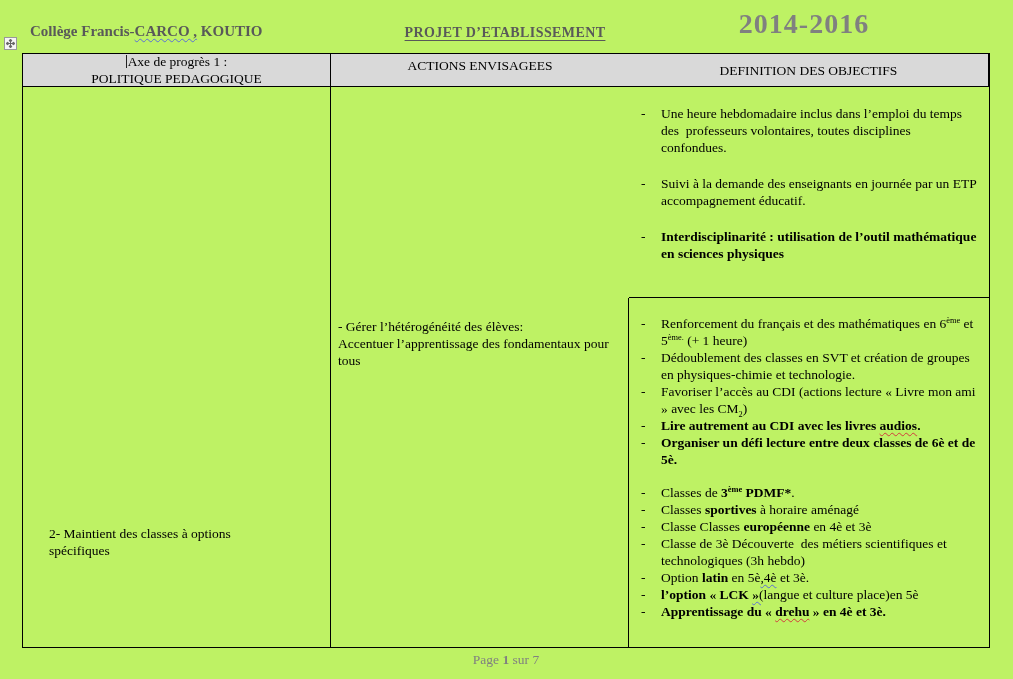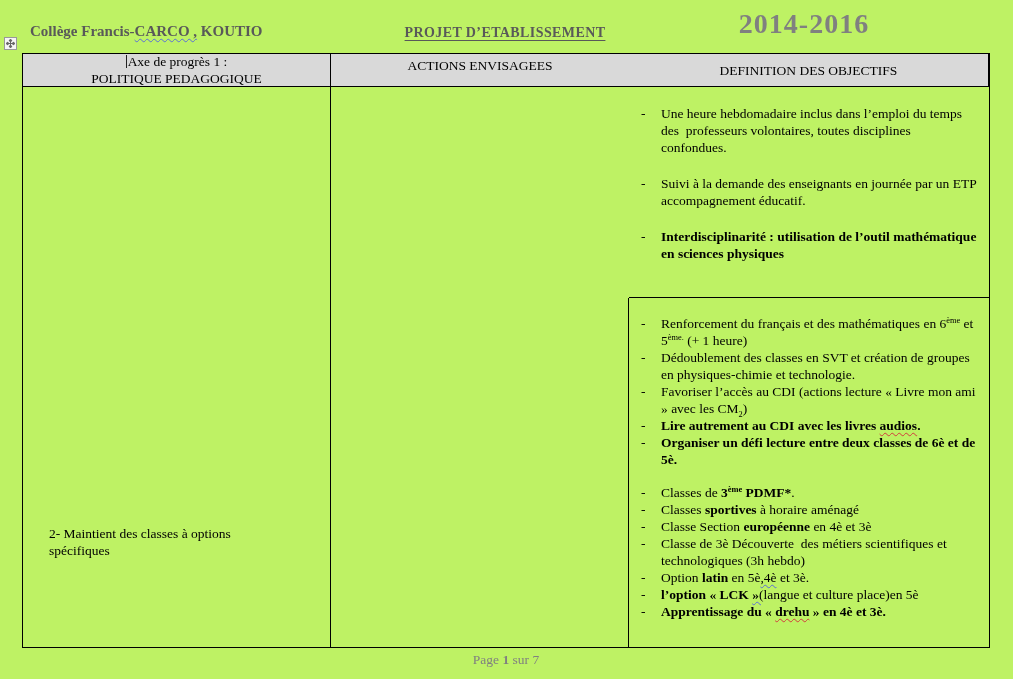--- a/index.html
+++ b/index.html
@@ -119,20 +119,22 @@
           <span class="dash">-</span>
           <span class="btxt"><span>Suivi à la demande des enseignants en journée par un ETP accompagnement éducatif.</span></span>
         </div>
         <div class="bullet">
           <span class="dash">-</span>
           <span class="btxt"><span class="b">Interdisciplinarité : utilisation de l’outil mathématique en sciences physiques</span></span>
         </div>
       </div>
 
     <div class="cell obj2">
+      <div class="para1">- Gérer l’hétérogénéité des élèves:
+Accentuer l’apprentissage des fondamentaux pour tous</div>
     </div>
 
     <div class="cell act2">
       <div>
           <div class="bullet">
             <span class="dash">-</span>
             <span class="btxt"><span>Renforcement du français et des mathématiques en 6</span><span class="sup">ème</span><span> et 5</span><span class="sup">ème.</span><span> (+ 1 heure)</span></span>
           </div>
           <div class="bullet">
             <span class="dash">-</span>
@@ -156,21 +158,21 @@
           <div class="bullet">
             <span class="dash">-</span>
             <span class="btxt"><span>Classes de </span><span class="b">3</span><span class="b sup">ème</span><span class="b"> PDMF*</span><span>.</span></span>
           </div>
           <div class="bullet">
             <span class="dash">-</span>
             <span class="btxt"><span>Classes </span><span class="b">sportives</span><span> à horaire aménagé</span></span>
           </div>
           <div class="bullet">
             <span class="dash">-</span>
-            <span class="btxt"><span>Classe Section </span><span class="b">européenne</span><span> en 4è et 3è</span></span>
+            <span class="btxt"><span>Classe Classes </span><span class="b">européenne</span><span> en 4è et 3è</span></span>
           </div>
           <div class="bullet">
             <span class="dash">-</span>
             <span class="btxt"><span>Classe de 3è Découverte  des métiers scientifiques et technologiques (3h hebdo)</span></span>
           </div>
           <div class="bullet">
             <span class="dash">-</span>
             <span class="btxt"><span>Option </span><span class="b">latin</span><span> en 5è</span><span class="sq-blue">,4è</span><span> et 3è.</span></span>
           </div>
           <div class="bullet">

